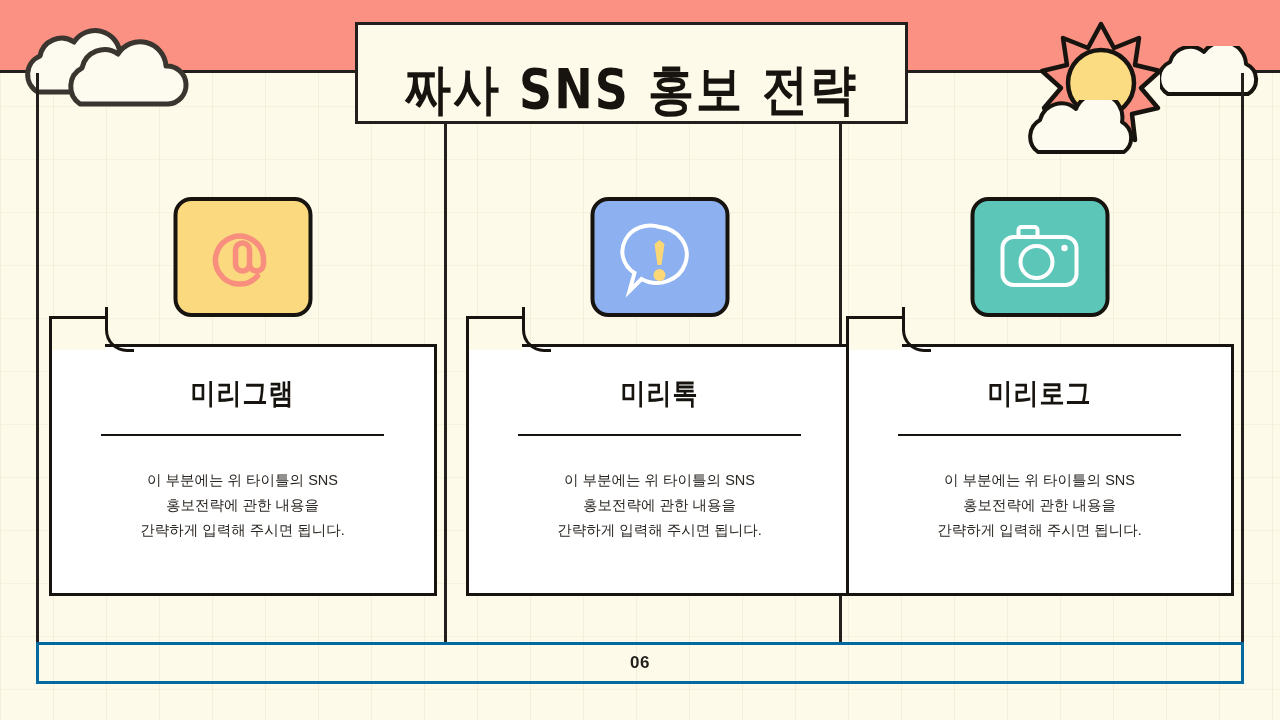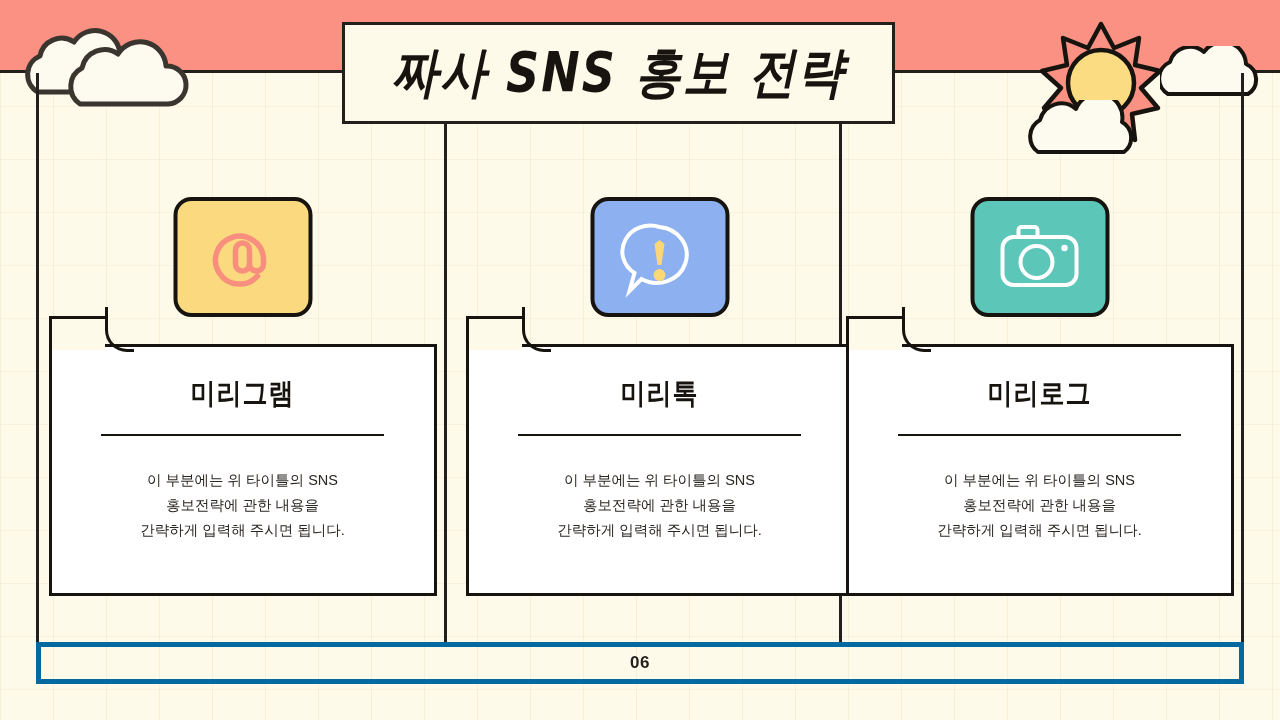--- a/index.html
+++ b/index.html
@@ -41,34 +41,34 @@
     position:absolute; top:73px; width:0; height:569px;
     border-left:3px solid #221F1C;
   }
   #vdiv1{ left:444px; }
   #vdiv2{ left:839px; }
 
   
   #footer{
     position:absolute; left:36px; top:642px;
     width:1208px; height:42px;
-    border:5px solid #0369a1;
+    border:3px solid #0369a1;
     display:flex; align-items:center; justify-content:center;
   }
   #pagenum{
     font-size:17px; font-weight:700; color:#221F1C; letter-spacing:.5px;
   }
 
   
   #title-plate{
-    position:absolute; left:342px; top:22px;
+    position:absolute; left:355px; top:22px;
     width:553px; height:102px;
     background:#FDFAEA;
     border:3px solid #221F1C;
-    display:flex; align-items:center; justify-content:center;font-style:italic;
+    display:flex; align-items:flex-end; justify-content:center;
   }
   #title-text{
     font-family:"DejaVu Sans","Liberation Sans",sans-serif;
     font-size:46px; font-weight:900; color:#17140F;
     letter-spacing:2px; white-space:nowrap;
     transform:scaleY(1.18); transform-origin:center;
   }
 
   
   .col{ position:absolute; top:150px; width:395px; height:470px; }

